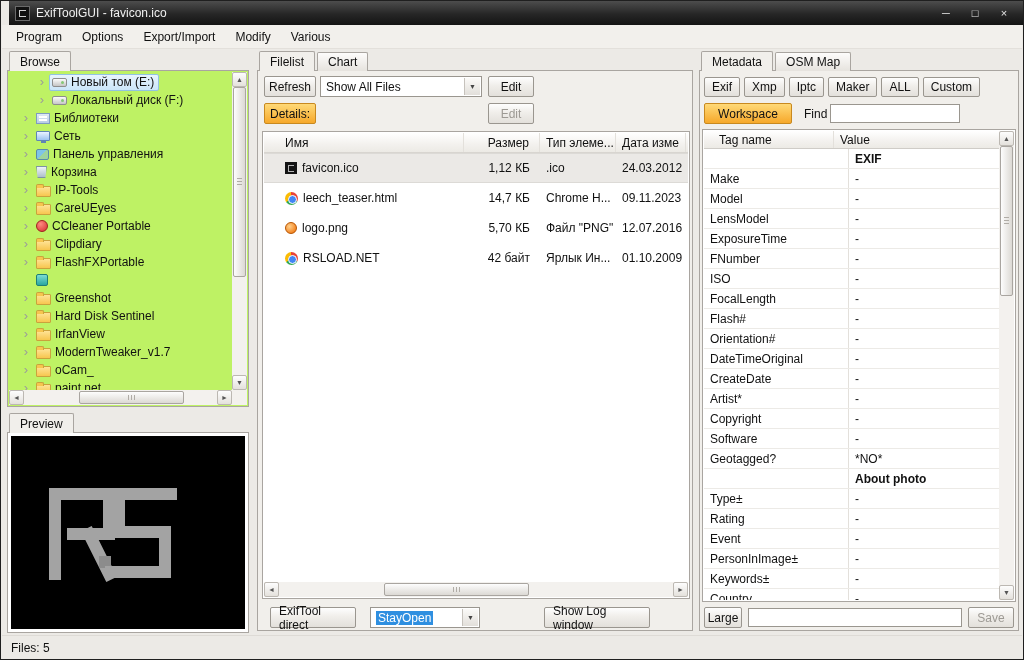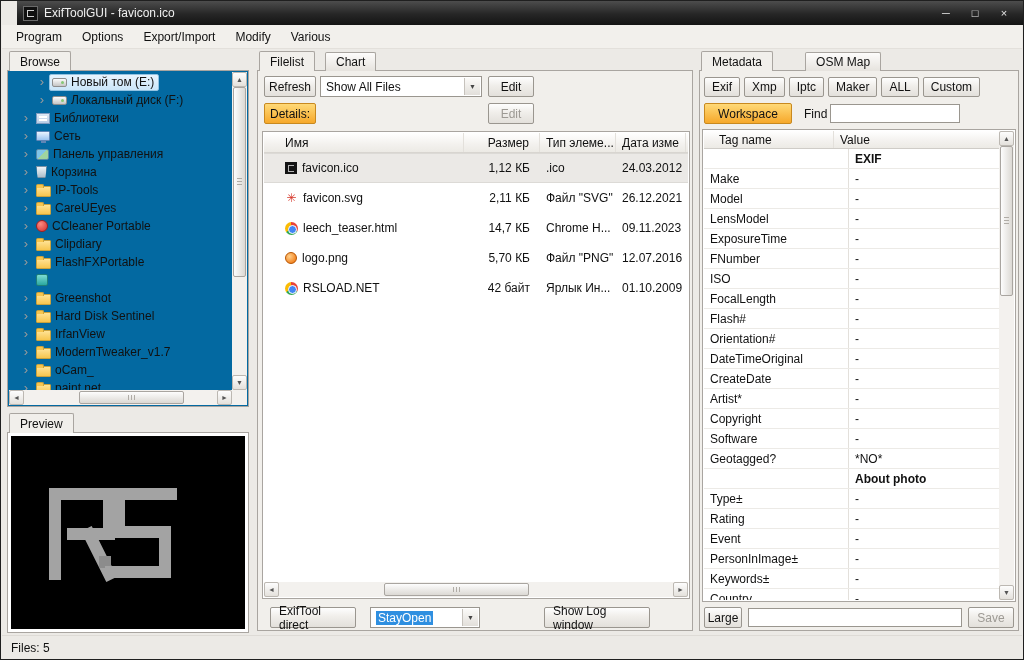--- a/index.html
+++ b/index.html
@@ -1,38 +1,38 @@
 <!DOCTYPE html>
 <html><head>
 <meta charset="utf-8">
 <style>
   *{margin:0;padding:0;box-sizing:border-box;}
   body{background:#d6d3ce;font-family:"Liberation Sans",sans-serif;}
   #window{position:relative;width:1024px;height:660px;background:#eceae6;border:1px solid #1f1f1f;overflow:hidden;font-size:12px;color:#111;}
 
   
-  .titlebar{position:absolute;left:16px;top:0;right:0;height:24px;background:linear-gradient(#4d4d4d,#262626 55%,#141414);display:flex;align-items:center;padding:7px 6px;color:#f0f0f0;}
+  .titlebar{position:absolute;left:8px;top:0;right:0;height:24px;background:linear-gradient(#4d4d4d,#262626 55%,#141414);display:flex;align-items:center;padding:7px 6px;color:#f0f0f0;}
   .app-icon{width:15px;height:15px;margin-right:6px;background:#101010;border:1px solid #6a6a6a;position:relative;flex:none;}
   .app-icon::after{content:"";position:absolute;left:3px;top:3px;right:3px;bottom:3px;border:1px solid #cfcfcf;border-right:none;}
   .title-text{font-size:12px;}
   .win-controls{margin-left:auto;display:flex;gap:3px;}
   .wbtn{width:26px;height:17px;display:flex;align-items:center;justify-content:center;color:#e6e6e6;font-size:11px;}
 
   
   .menubar{position:absolute;left:1px;top:24px;right:1px;height:24px;background:#f2f0ec;border-bottom:1px solid #e3e0db;display:flex;align-items:center;padding-left:4px;}
   .menu-item{padding:3px 10px;font-size:12px;}
 
   
   .tabstrip{position:absolute;display:flex;align-items:flex-end;height:20px;z-index:5;}
-  .tab{height:19px;padding:0 10px;border:1px solid #a9a5a0;border-bottom:none;background:linear-gradient(#fdfcfb,#e6e3de);border-radius:2px 2px 0 0;margin-right:10px;display:flex;align-items:center;font-size:12px;}
+  .tab{height:19px;padding:0 10px;border:1px solid #a9a5a0;border-bottom:none;background:linear-gradient(#fdfcfb,#e6e3de);border-radius:2px 2px 0 0;margin-right:2px;display:flex;align-items:center;font-size:12px;}
   .tab.active{height:20px;background:#f1efeb;}
 
   
   .panel{position:absolute;background:#f1efeb;border:1px solid #a9a5a0;}
-  #tree-box{left:6px;top:69px;width:242px;height:337px;background:#0369a1;}
+  #tree-box{left:6px;top:69px;width:242px;height:337px;background:#bef264;}
   #preview-box{left:6px;top:431px;width:242px;height:201px;background:#fff;padding:3px;}
   #mid-panel{left:256px;top:69px;width:436px;height:561px;}
   #right-panel{left:698px;top:69px;width:320px;height:561px;}
 
   
   #tree-items{position:absolute;left:1px;top:2px;right:16px;bottom:16px;overflow:hidden;}
   .trow{display:flex;align-items:center;height:18px;white-space:nowrap;}
   .trow.lvl1{padding-left:10px;}
   .trow.lvl2{padding-left:26px;}
   .chev{width:14px;flex:none;text-align:center;color:#9b9b9b;font-size:13px;line-height:14px;}
@@ -336,29 +336,20 @@
             <div class="c-name">
               <span class="fi ic-rs"></span>
               <span>favicon.ico</span>
             </div>
             <div class="c-size">1,12 КБ</div>
             <div class="c-type">.ico</div>
             <div class="c-date">24.03.2012</div>
           </div>
           <div class="frow">
             <div class="c-name">
-              <span class="fi ic-svg"></span>
-              <span>favicon.svg</span>
-            </div>
-            <div class="c-size">2,11 КБ</div>
-            <div class="c-type">Файл "SVG"</div>
-            <div class="c-date">26.12.2021</div>
-          </div>
-          <div class="frow">
-            <div class="c-name">
               <span class="fi ic-chrome"></span>
               <span>leech_teaser.html</span>
             </div>
             <div class="c-size">14,7 КБ</div>
             <div class="c-type">Chrome H...</div>
             <div class="c-date">09.11.2023</div>
           </div>
           <div class="frow">
             <div class="c-name">
               <span class="fi ic-png"></span>
@@ -386,21 +377,21 @@
     </div>
 
     <div class="btn" style="position:absolute;left:12px;top:536px;width:86px;">ExifTool direct</div>
     <div class="combo" style="left:112px;top:536px;width:110px;">
       <span class="selhl">StayOpen</span>
       <span class="arrow"></span>
     </div>
     <div class="btn" style="position:absolute;left:286px;top:536px;width:106px;">Show Log window</div>
   </div>
 
-  <div class="tabstrip" style="left:700px;top:50px;gap:22px;">
+  <div class="tabstrip" style="left:700px;top:50px;">
     <div class="tab active">Metadata</div>
     <div class="tab">OSM Map</div>
   </div>
   <div class="panel" id="right-panel">
     <div id="group-btns">
         <div class="btn">Exif</div>
         <div class="btn">Xmp</div>
         <div class="btn">Iptc</div>
         <div class="btn">Maker</div>
         <div class="btn">ALL</div>

